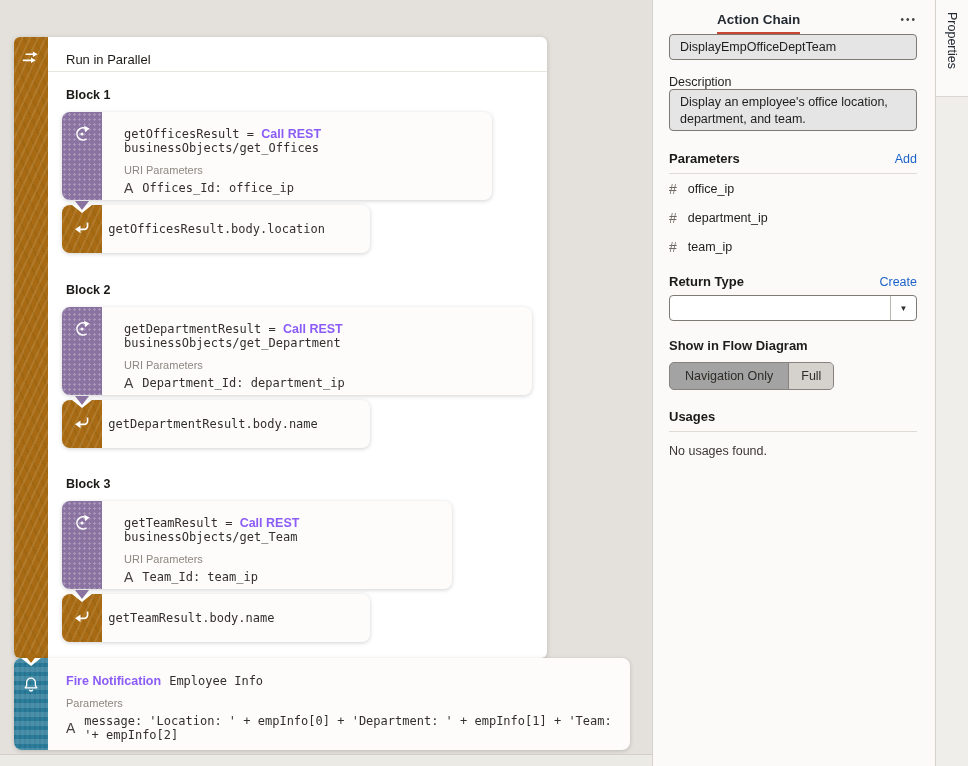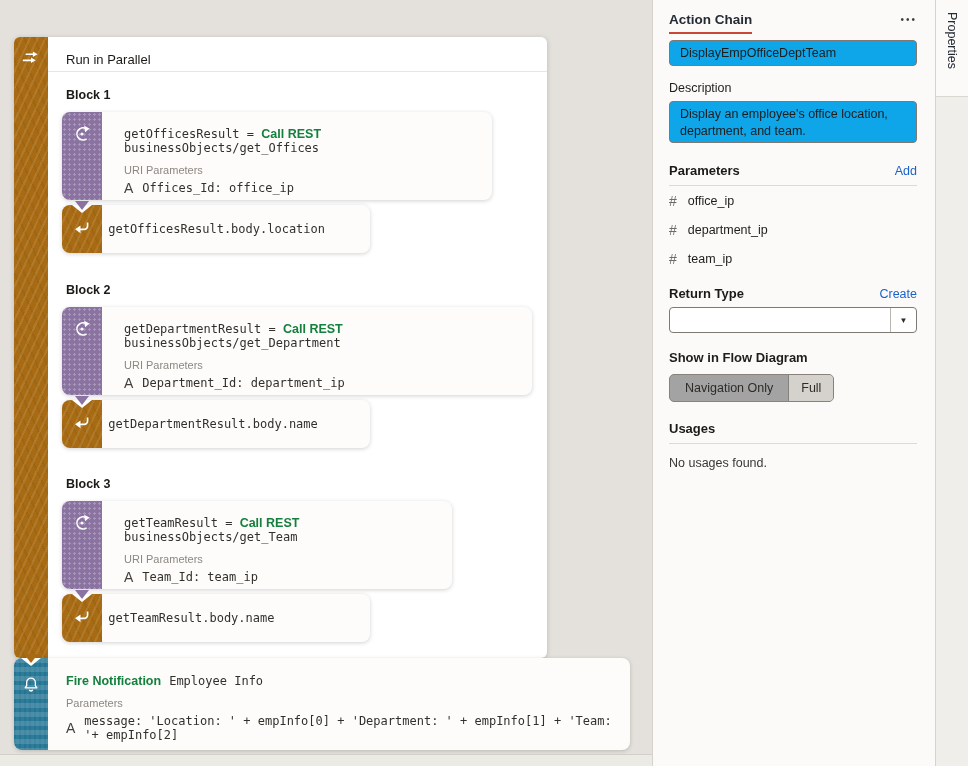--- a/index.html
+++ b/index.html
@@ -39,43 +39,43 @@
 
   .astrip.notched::before { content:""; position:absolute; top:0; left:50%; margin-left:-10px; width:0; height:0;
     border-left:10px solid transparent; border-right:10px solid transparent; border-top:8px solid #ffffff; }
   .astrip.notched::after { content:""; position:absolute; top:-4px; left:50%; margin-left:-7px; width:0; height:0;
     border-left:7px solid transparent; border-right:7px solid transparent; border-top:9px solid transparent; }
   .astrip.tab-purple::after { border-top-color:#8b73a1; }
   .astrip.tab-orange::after { border-top-color:#a86b13; }
 
   .rest-body { margin-left:62px; padding-top:15px; }
   .code { font-family:"DejaVu Sans Mono", monospace; font-size:12px; color:#33302c; }
-  .kw { font-family:"Liberation Sans", sans-serif; font-weight:700; font-size:12.5px; color:#15803d; }
+  .kw { font-family:"Liberation Sans", sans-serif; font-weight:700; font-size:12.5px; color:#8b5cf6; }
   .gray-label { font-size:11px; color:#8d8780; margin-top:9px; }
   .assign-row { display:flex; align-items:center; gap:9px; margin-top:5px; }
   .a-icon { font-size:14px; color:#44403c; line-height:1; transform:scaleY(1.05); }
 
   .return-body { display:flex; align-items:center; height:100%; gap:6px; white-space:nowrap; }
 
   .fire-card { position:absolute; left:14px; top:658px; width:616px; height:92px; background:#fdfcfb;
     border-radius:8px; box-shadow:0 1px 4px rgba(0,0,0,.18); }
   .fire-body { margin-left:52px; padding-top:16px; }
   .fire-title { display:flex; align-items:baseline; gap:8px; }
 
   
   .panel { width:283px; height:766px; background:#fbfaf9; border-left:1px solid #d6d2cc; flex:none;
     padding:12px 18px 0 16px; font-size:12.5px; color:#1f1d1b; }
-  .panel-title-row { display:flex; justify-content:space-between; align-items:flex-start; }
+  .panel-title-row { display:flex; justify-content:space-between; align-items:flex-start;margin-left:48px; }
   .panel-title { font-size:13.5px; font-weight:700; color:#252b33; border-bottom:2px solid #c74634; padding-bottom:5px; }
   .overflow { font-size:10px; letter-spacing:2px; color:#403d3a; padding-top:2px; cursor:pointer; }
 
   .field-label { margin-top:15px; color:#1f1d1b; }
   .req { font-size:9px; color:#5a6a77; vertical-align:super; margin-left:3px; }
-  .tb { width:100%; border:1px solid #7e7973; border-radius:4px; background:#0ea5e9; color:#1f1d1b;
-    font-family:"Liberation Sans", sans-serif; font-size:12.5px; margin-top:6px; }
+  .tb { width:100%; border:1px solid #7e7973; border-radius:4px; background:#e5e5e5; color:#1f1d1b;
+    font-family:"Liberation Sans", sans-serif; font-size:12.5px; }
   input.tb { height:26px; padding:0 10px; }
   textarea.tb { height:42px; padding:4px 10px; line-height:1.35; resize:none; overflow:hidden; }
 
   .section-row { display:flex; justify-content:space-between; align-items:center; margin-top:17px; }
   .section-title { font-size:13px; font-weight:700; color:#1c1a17; }
   .link { color:#1b62c8; font-size:12.5px; text-decoration:none; cursor:pointer; }
   .section-divider { height:1px; background:#dedbd5; margin-top:7px; }
 
   .param-row { display:flex; align-items:center; gap:11px; height:28px; margin-top:1px; }
   .param-row:first-of-type { margin-top:5px; }

